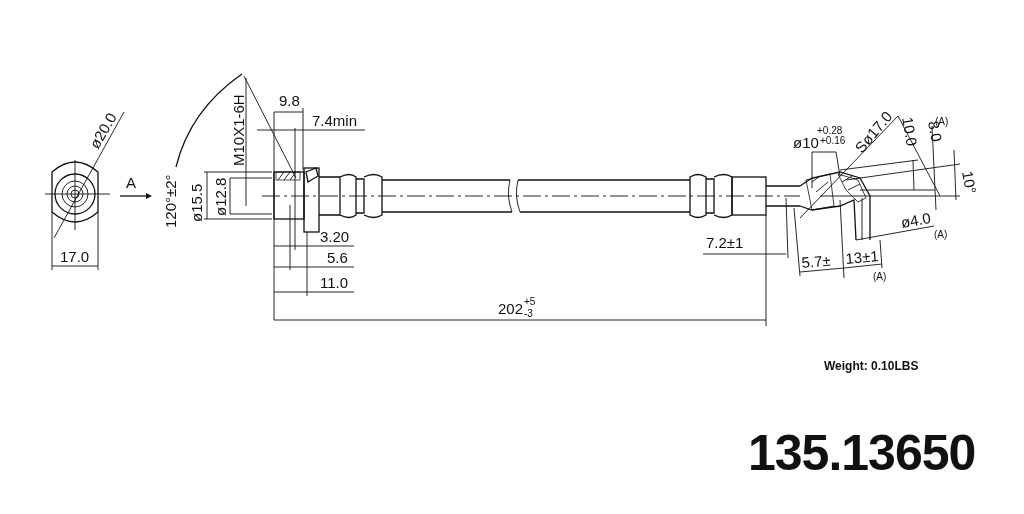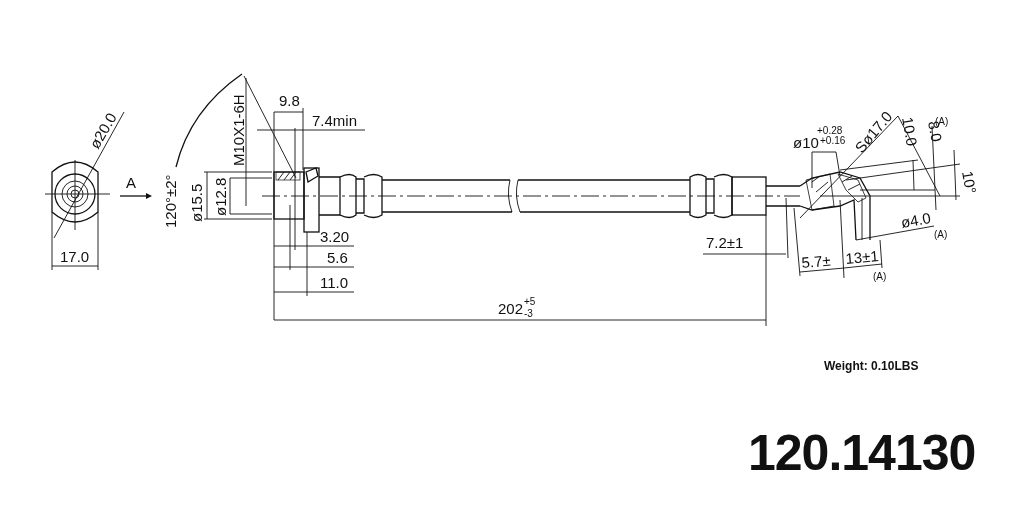--- a/index.html
+++ b/index.html
@@ -157,13 +157,13 @@
     <text class="dim" x="706" y="248">7.2±1</text>
     <line class="thin" x1="800" y1="272" x2="844" y2="268"></line>
     <text class="dim" transform="translate(802,268) rotate(-5)">5.7±</text>
     <line class="thin" x1="844" y1="268" x2="882" y2="264"></line>
     <text class="dim" transform="translate(846,264) rotate(-5)">13±1</text>
     <text class="dim-sm" x="873" y="280">(A)</text>
   </g>
 </svg>
 
 <div class="weight">Weight: 0.10LBS</div>
-<div class="partno">120.14130</div>
+<div class="partno">135.13650</div>
 
 </body></html>

